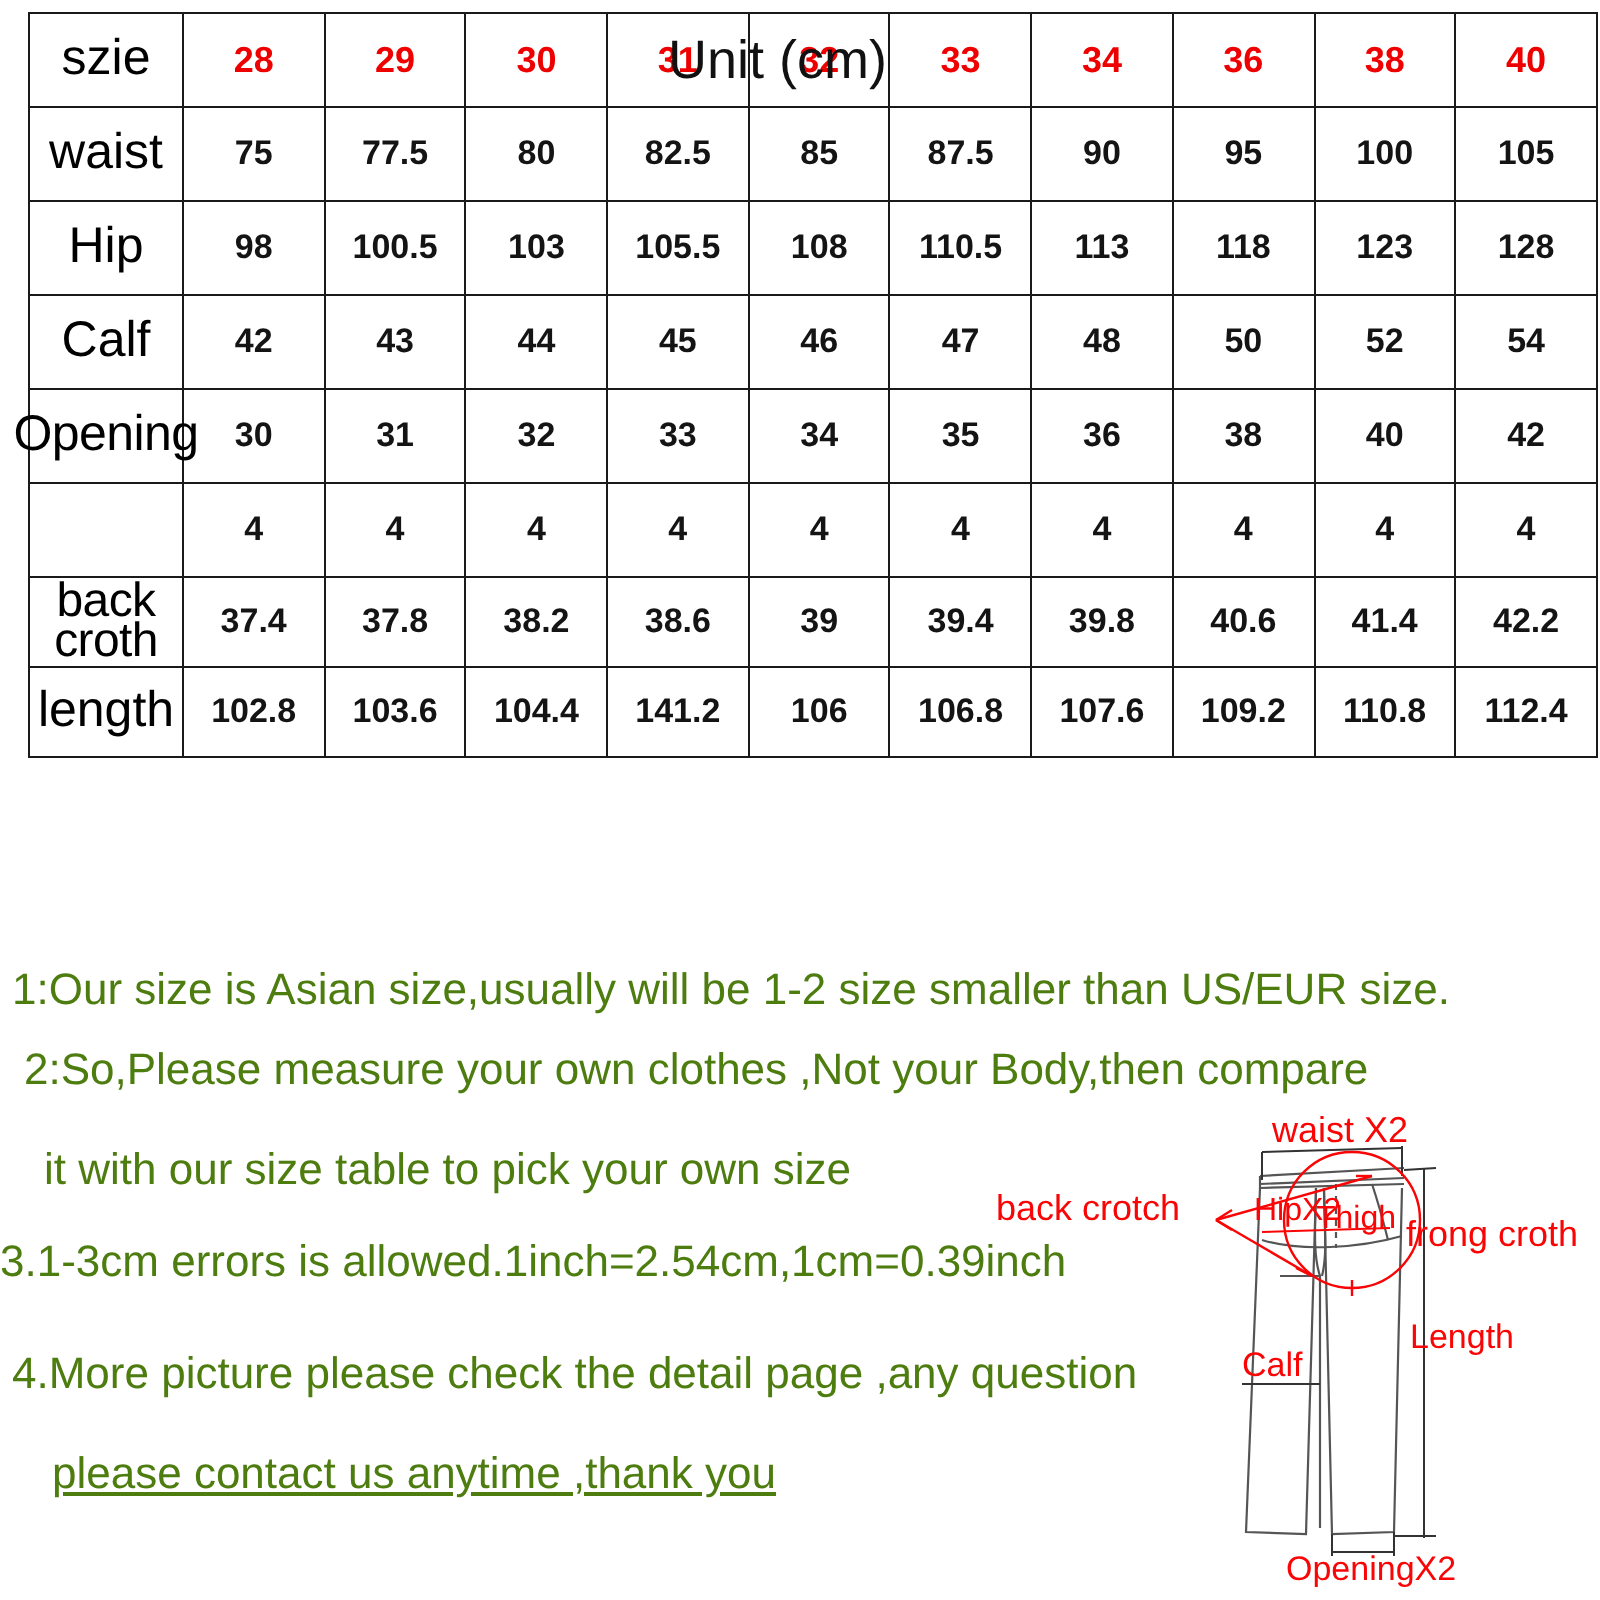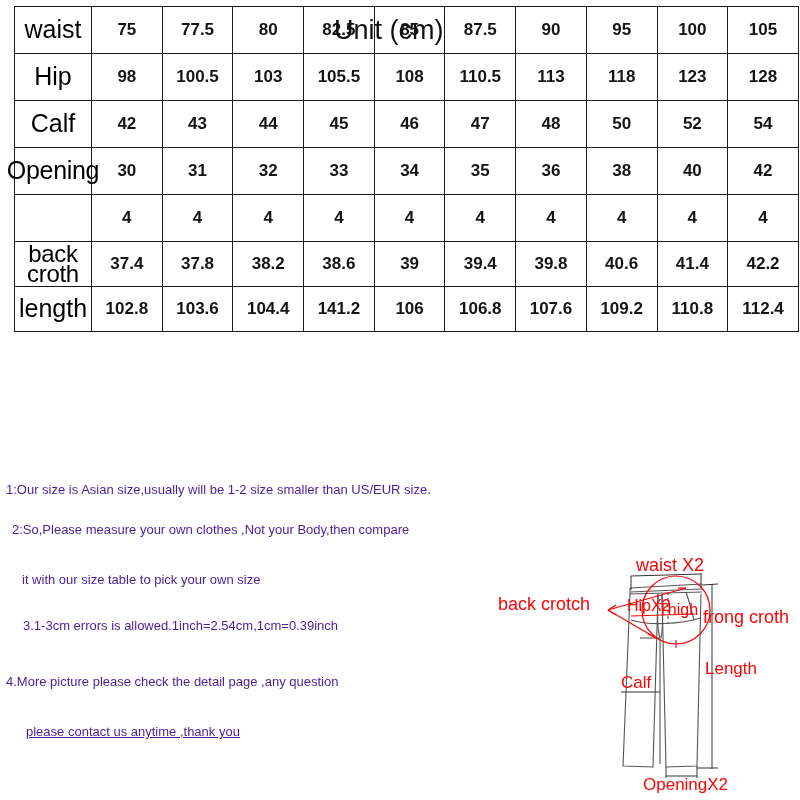--- a/index.html
+++ b/index.html
@@ -88,29 +88,29 @@
     color: #111;
     letter-spacing: 0px;
     z-index: 5;
     pointer-events: none;
     white-space: nowrap;
   }
 
   
   .note {
     position: absolute;
-    font-size: 13px;
-    color: #4c1d95;
+    font-size: 22px;
+    color: #4d7c0f;
     white-space: nowrap;
     letter-spacing: 0px;
   }
   #note-1 { left: 6px;  top: 482px; }
   #note-2 { left: 12px; top: 522px; }
   #note-3 { left: 22px; top: 572px; }
-  #note-4 { left: 23px;  top: 618px; }
+  #note-4 { left: 0;  top: 618px; }
   #note-5 { left: 6px;  top: 674px; }
   #note-6 { left: 26px; top: 724px; text-decoration: underline; }
 
   
   #pants-diagram {
     position: absolute;
     left: 490px;
     top: 548px;
     width: 310px;
     height: 252px;
@@ -132,20 +132,33 @@
   #lbl-length   { left: 215px; top: 112px; font-size: 17px; }
   #lbl-calf     { left: 131px; top: 126px; font-size: 17px; }
   #lbl-opening  { left: 153px; top: 228px; font-size: 17px; }
 </style>
 </head>
 <body>
 
 <div id="size-table-wrap">
   <table class="size-table" id="size-table">
     <tbody id="table-body">
+        <tr class="hdr">
+          <td class="lbl">szie</td>
+          <td class="val">28</td>
+          <td class="val">29</td>
+          <td class="val">30</td>
+          <td class="val">31</td>
+          <td class="val">32</td>
+          <td class="val">33</td>
+          <td class="val">34</td>
+          <td class="val">36</td>
+          <td class="val">38</td>
+          <td class="val">40</td>
+        </tr>
         <tr class="r-waist">
           <td class="lbl">waist</td>
           <td class="val">75</td>
           <td class="val">77.5</td>
           <td class="val">80</td>
           <td class="val">82.5</td>
           <td class="val">85</td>
           <td class="val">87.5</td>
           <td class="val">90</td>
           <td class="val">95</td>

